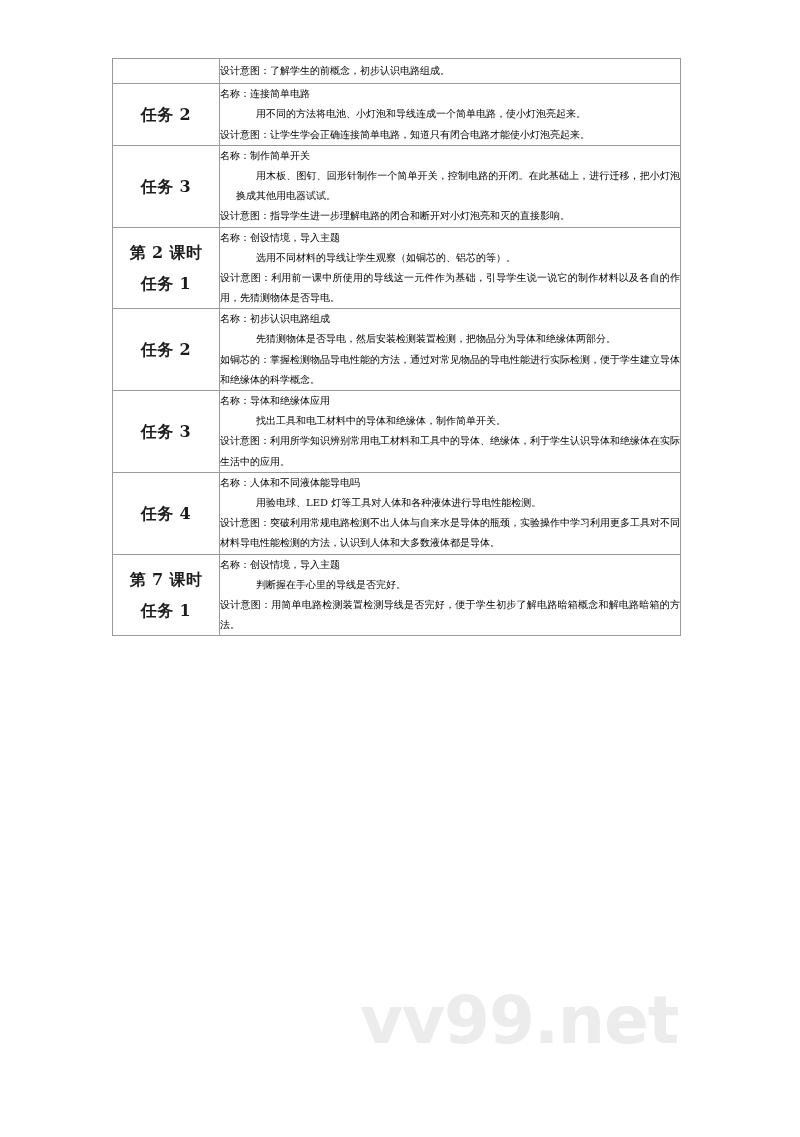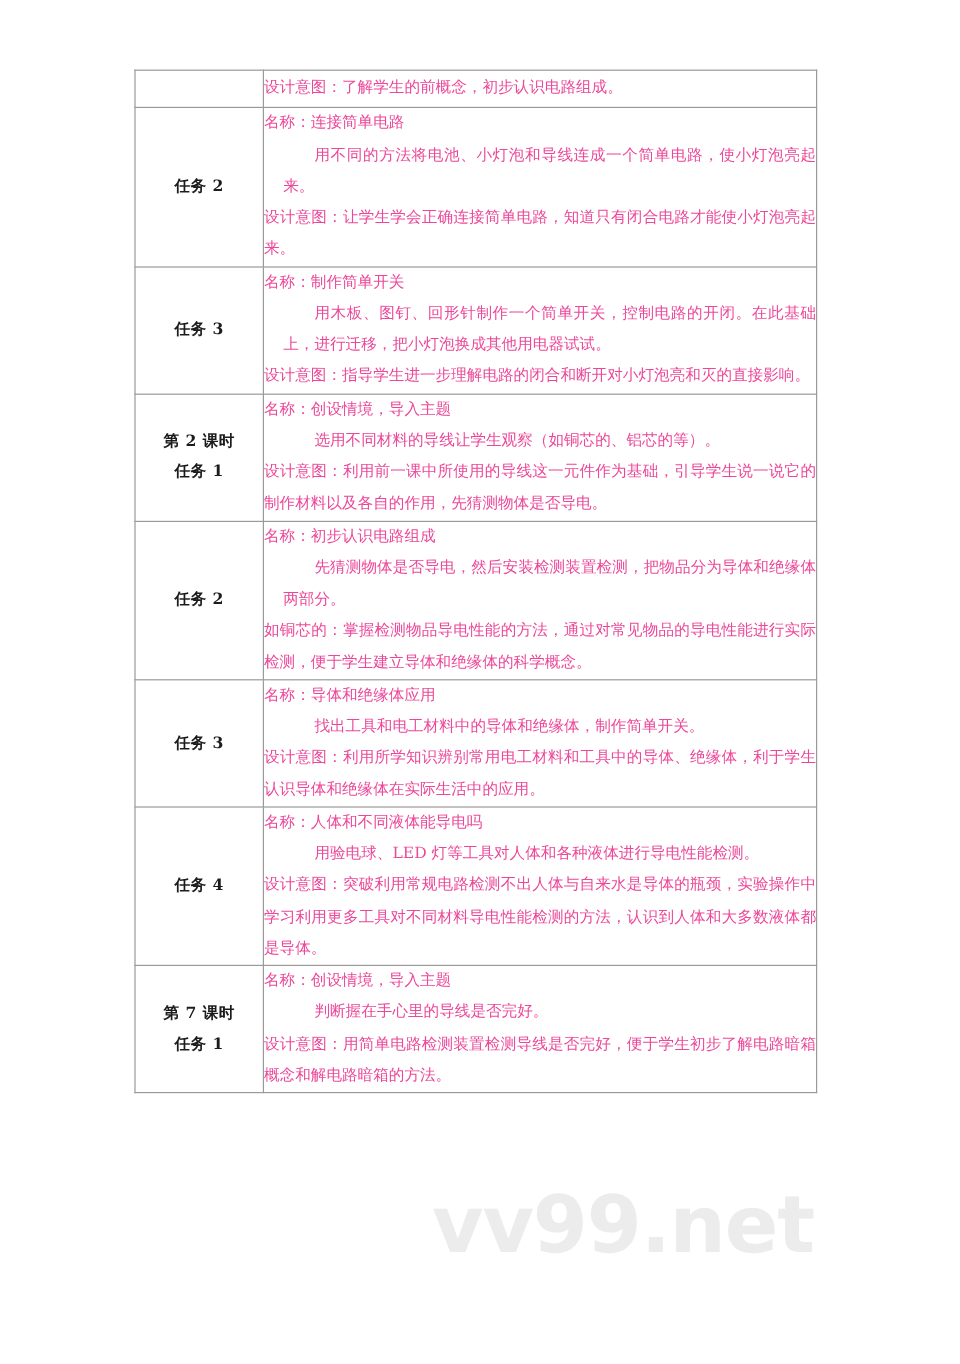--- a/index.html
+++ b/index.html
@@ -57,35 +57,35 @@
   .col-label {
     width: 106px;
   }
   .col-body {
     width: 460px;
   }
 
   .label-cell {
     text-align: center;
     font-weight: 700;
-    font-size: 13px;
+    font-size: 16px;
     color: #1c1c1c;
     line-height: 1.95;
     padding: 2px 0;
     letter-spacing: 0.4px;
   }
   .label-cell .lbl-line {
     display: block;
     white-space: nowrap;
   }
 
   .body-cell {
     padding: 3px 7px 4px 9px;
-    font-size: 13px;
-    color: #ec4899;
+    font-size: 10px;
+    color: #000000;
     line-height: 2.02;
     text-align: justify;
     text-justify: inter-ideograph;
   }
   .body-cell p {
     margin: 0;
   }
   .body-cell p.indent {
     text-indent: 2em;
     margin-left: 16px;

